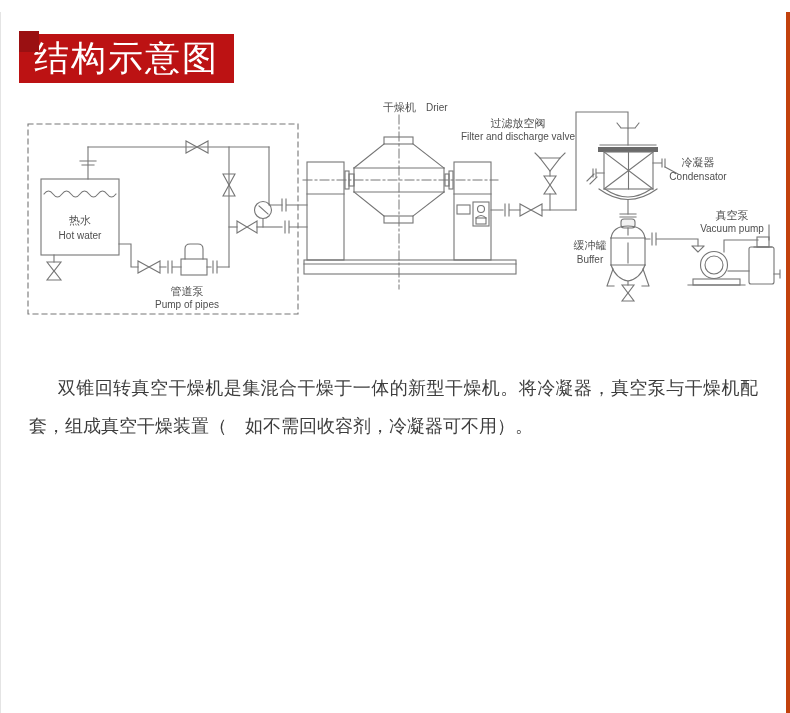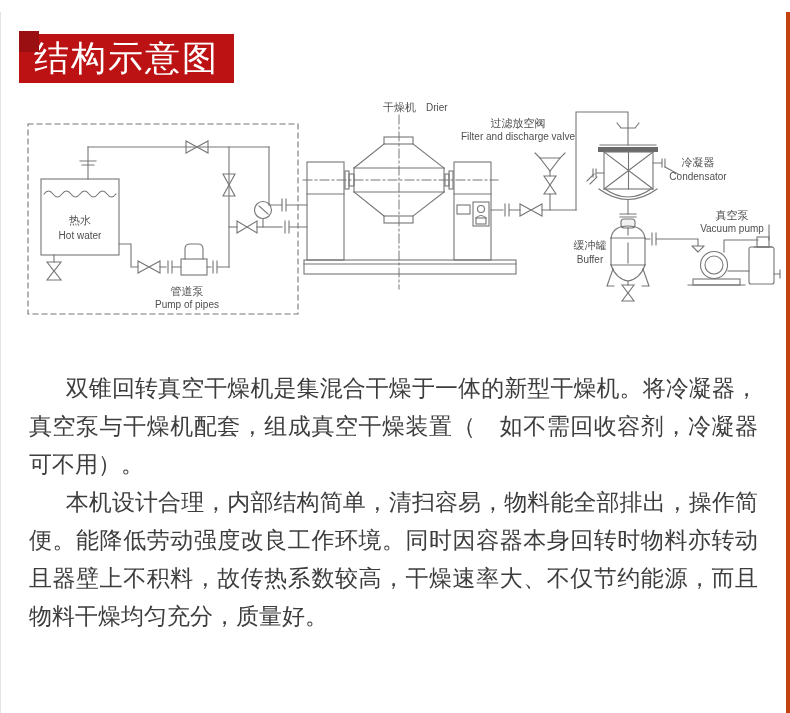--- a/index.html
+++ b/index.html
@@ -45,21 +45,21 @@
   .diagram text{
     fill:#4f4f4f;stroke:none;
     font-family:"Liberation Sans",sans-serif;
   }
   .diagram text.cn{font-size:11px;}
   .diagram text.en{font-size:10px;}
   .content{
     margin-top:22px;
     padding:0 28px;
     color:#3d3d3d;
-    font-size:23px;
+    font-size:18px;
     line-height:38px;
     text-align:justify;
   }
   .content p{margin:0;text-indent:1.6em;}
 </style>
 </head>
 <body>
 
 <div class="page">
 
@@ -231,16 +231,15 @@
       <path d="M753,150 H771"></path>
       <path d="M773,177 H779 M779,173 V181"></path>
       <text class="cn" x="731" y="122" text-anchor="middle">真空泵</text>
       <text class="en" x="731" y="135" text-anchor="middle">Vacuum pump</text>
     </g>
   </svg>
 
 
   <div class="content">
     <p>双锥回转真空干燥机是集混合干燥于一体的新型干燥机。将冷凝器，真空泵与干燥机配套，组成真空干燥装置（　如不需回收容剂，冷凝器可不用）。</p>
-    <p>本机设计合理，内部结构简单，清扫容易，物料能全部排出，操作简便。能降低劳动强度改良工作环境。同时因容器本身回转时物料亦转动且器壁上不积料，故传热系数较高，干燥速率大、不仅节约能源，而且物料干燥均匀充分，质量好。</p>
   </div>
 
 </div>
 
 </body></html>

